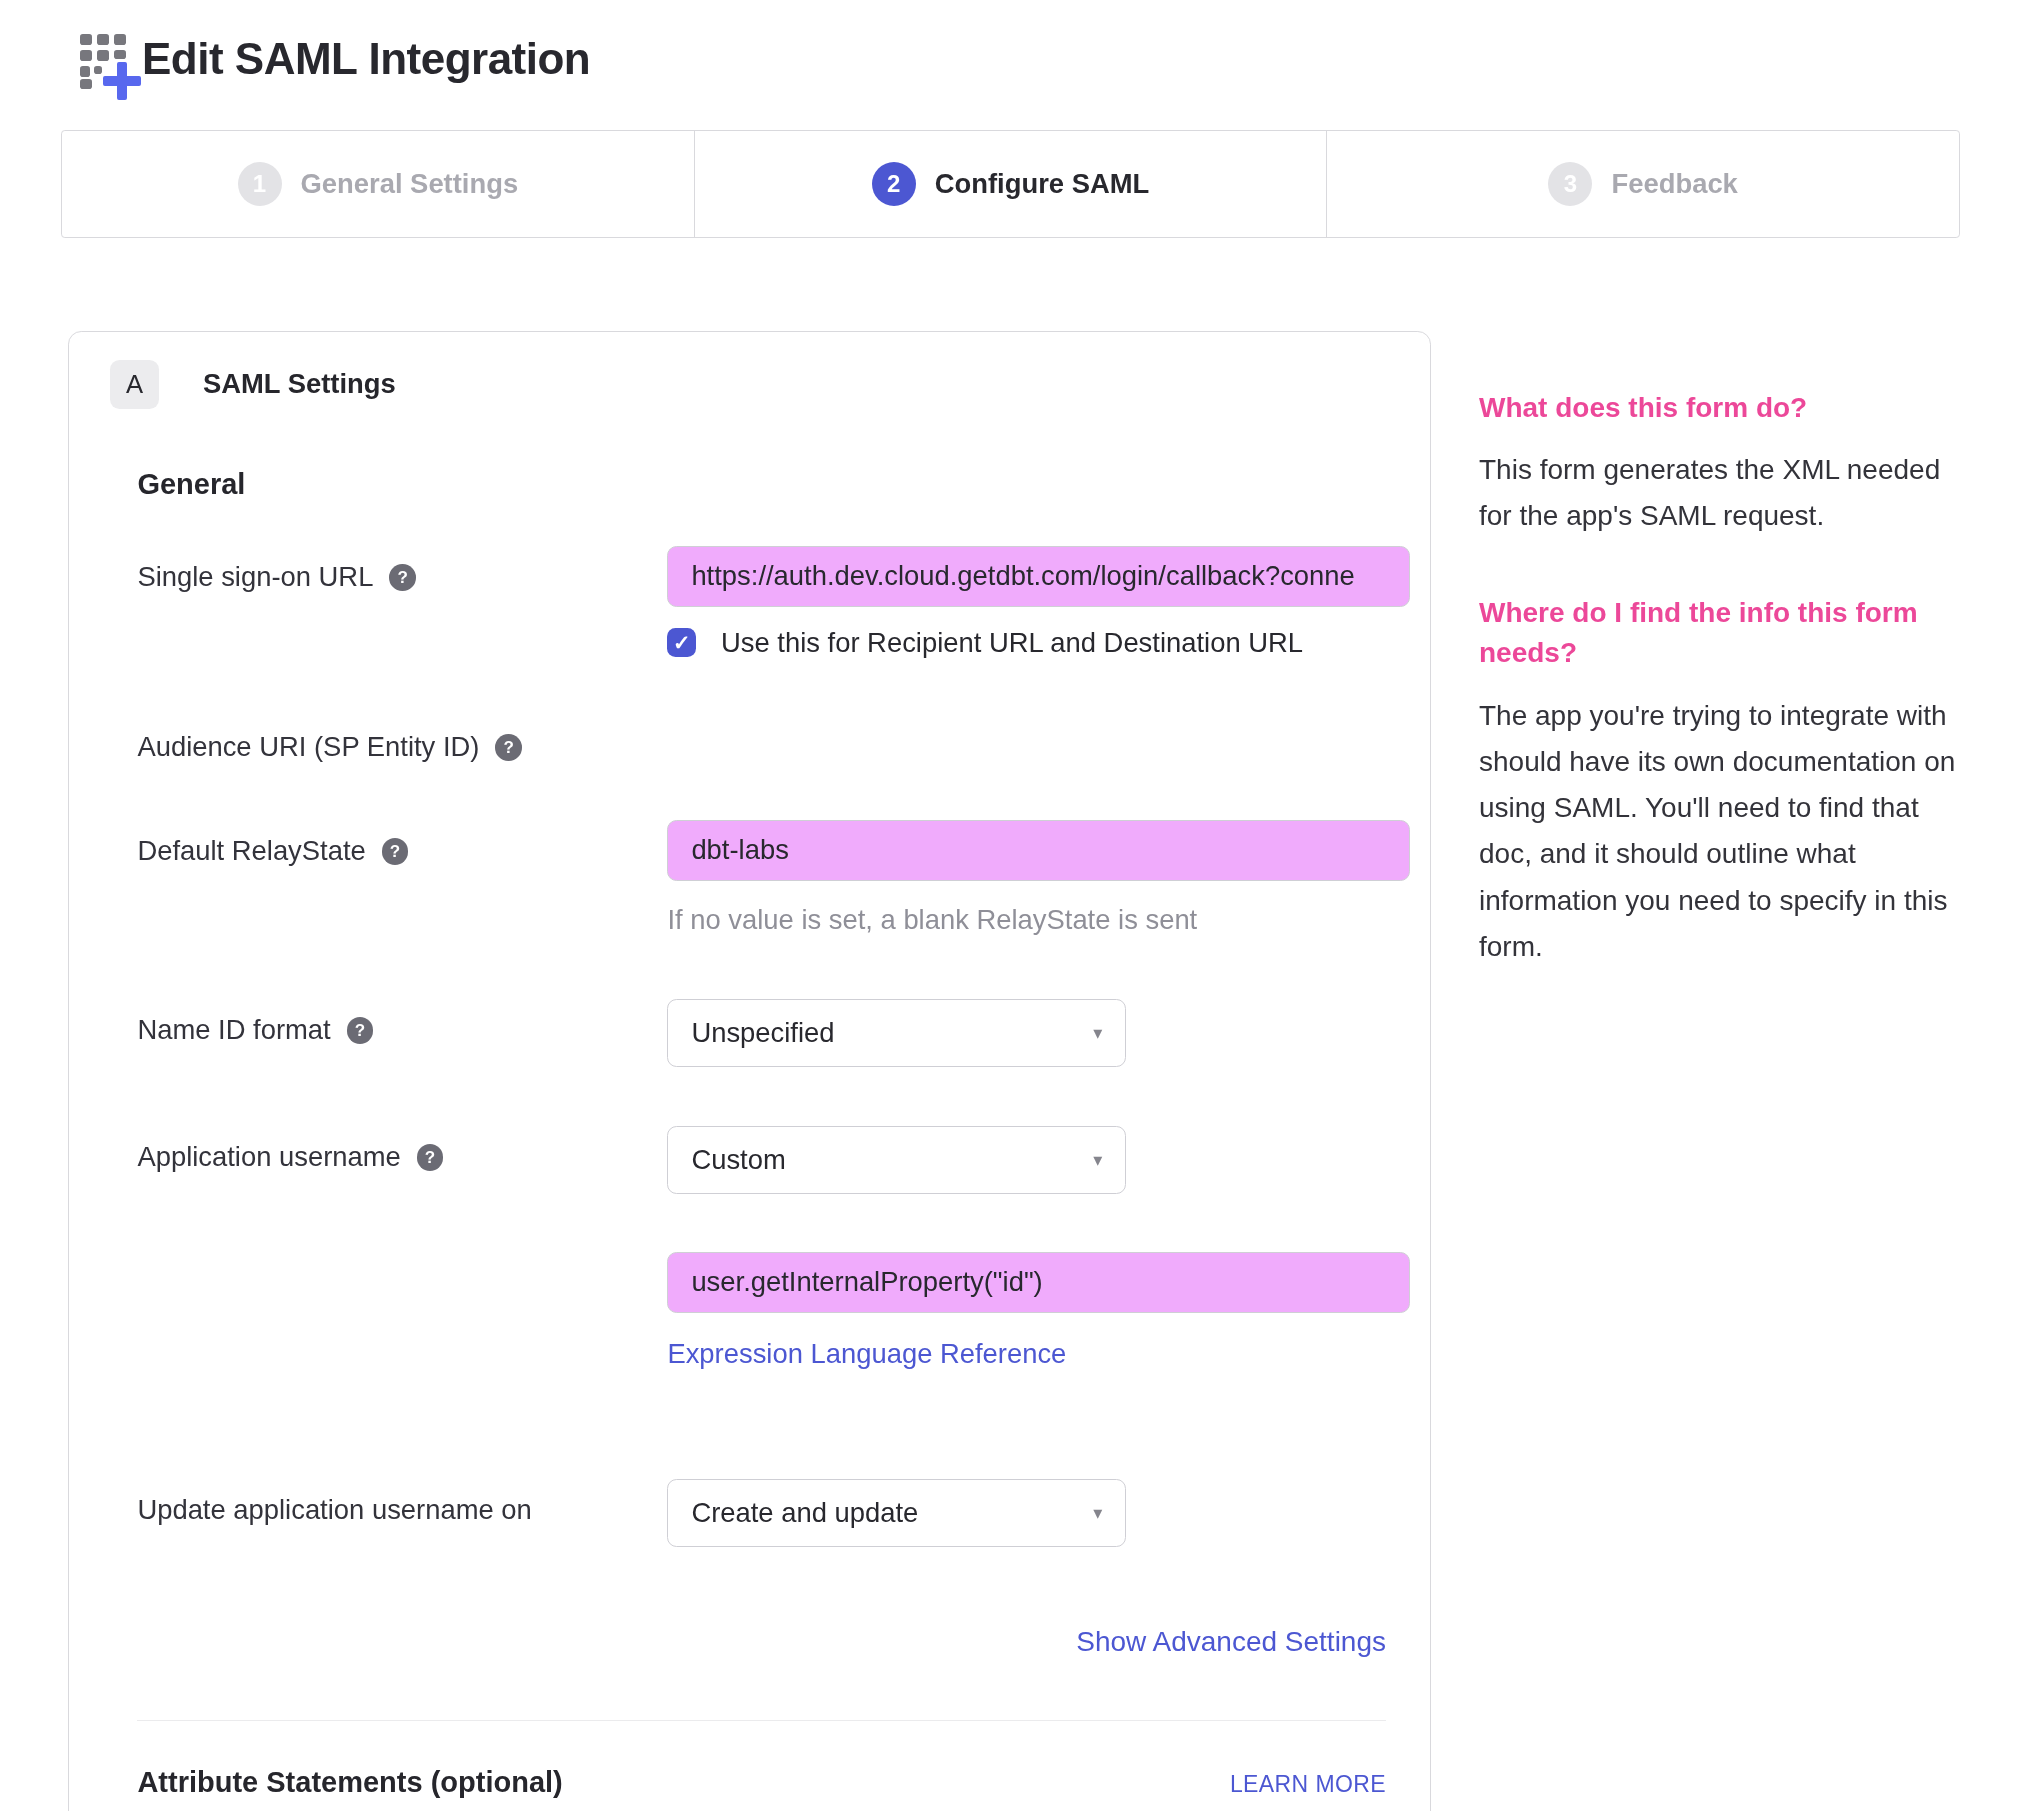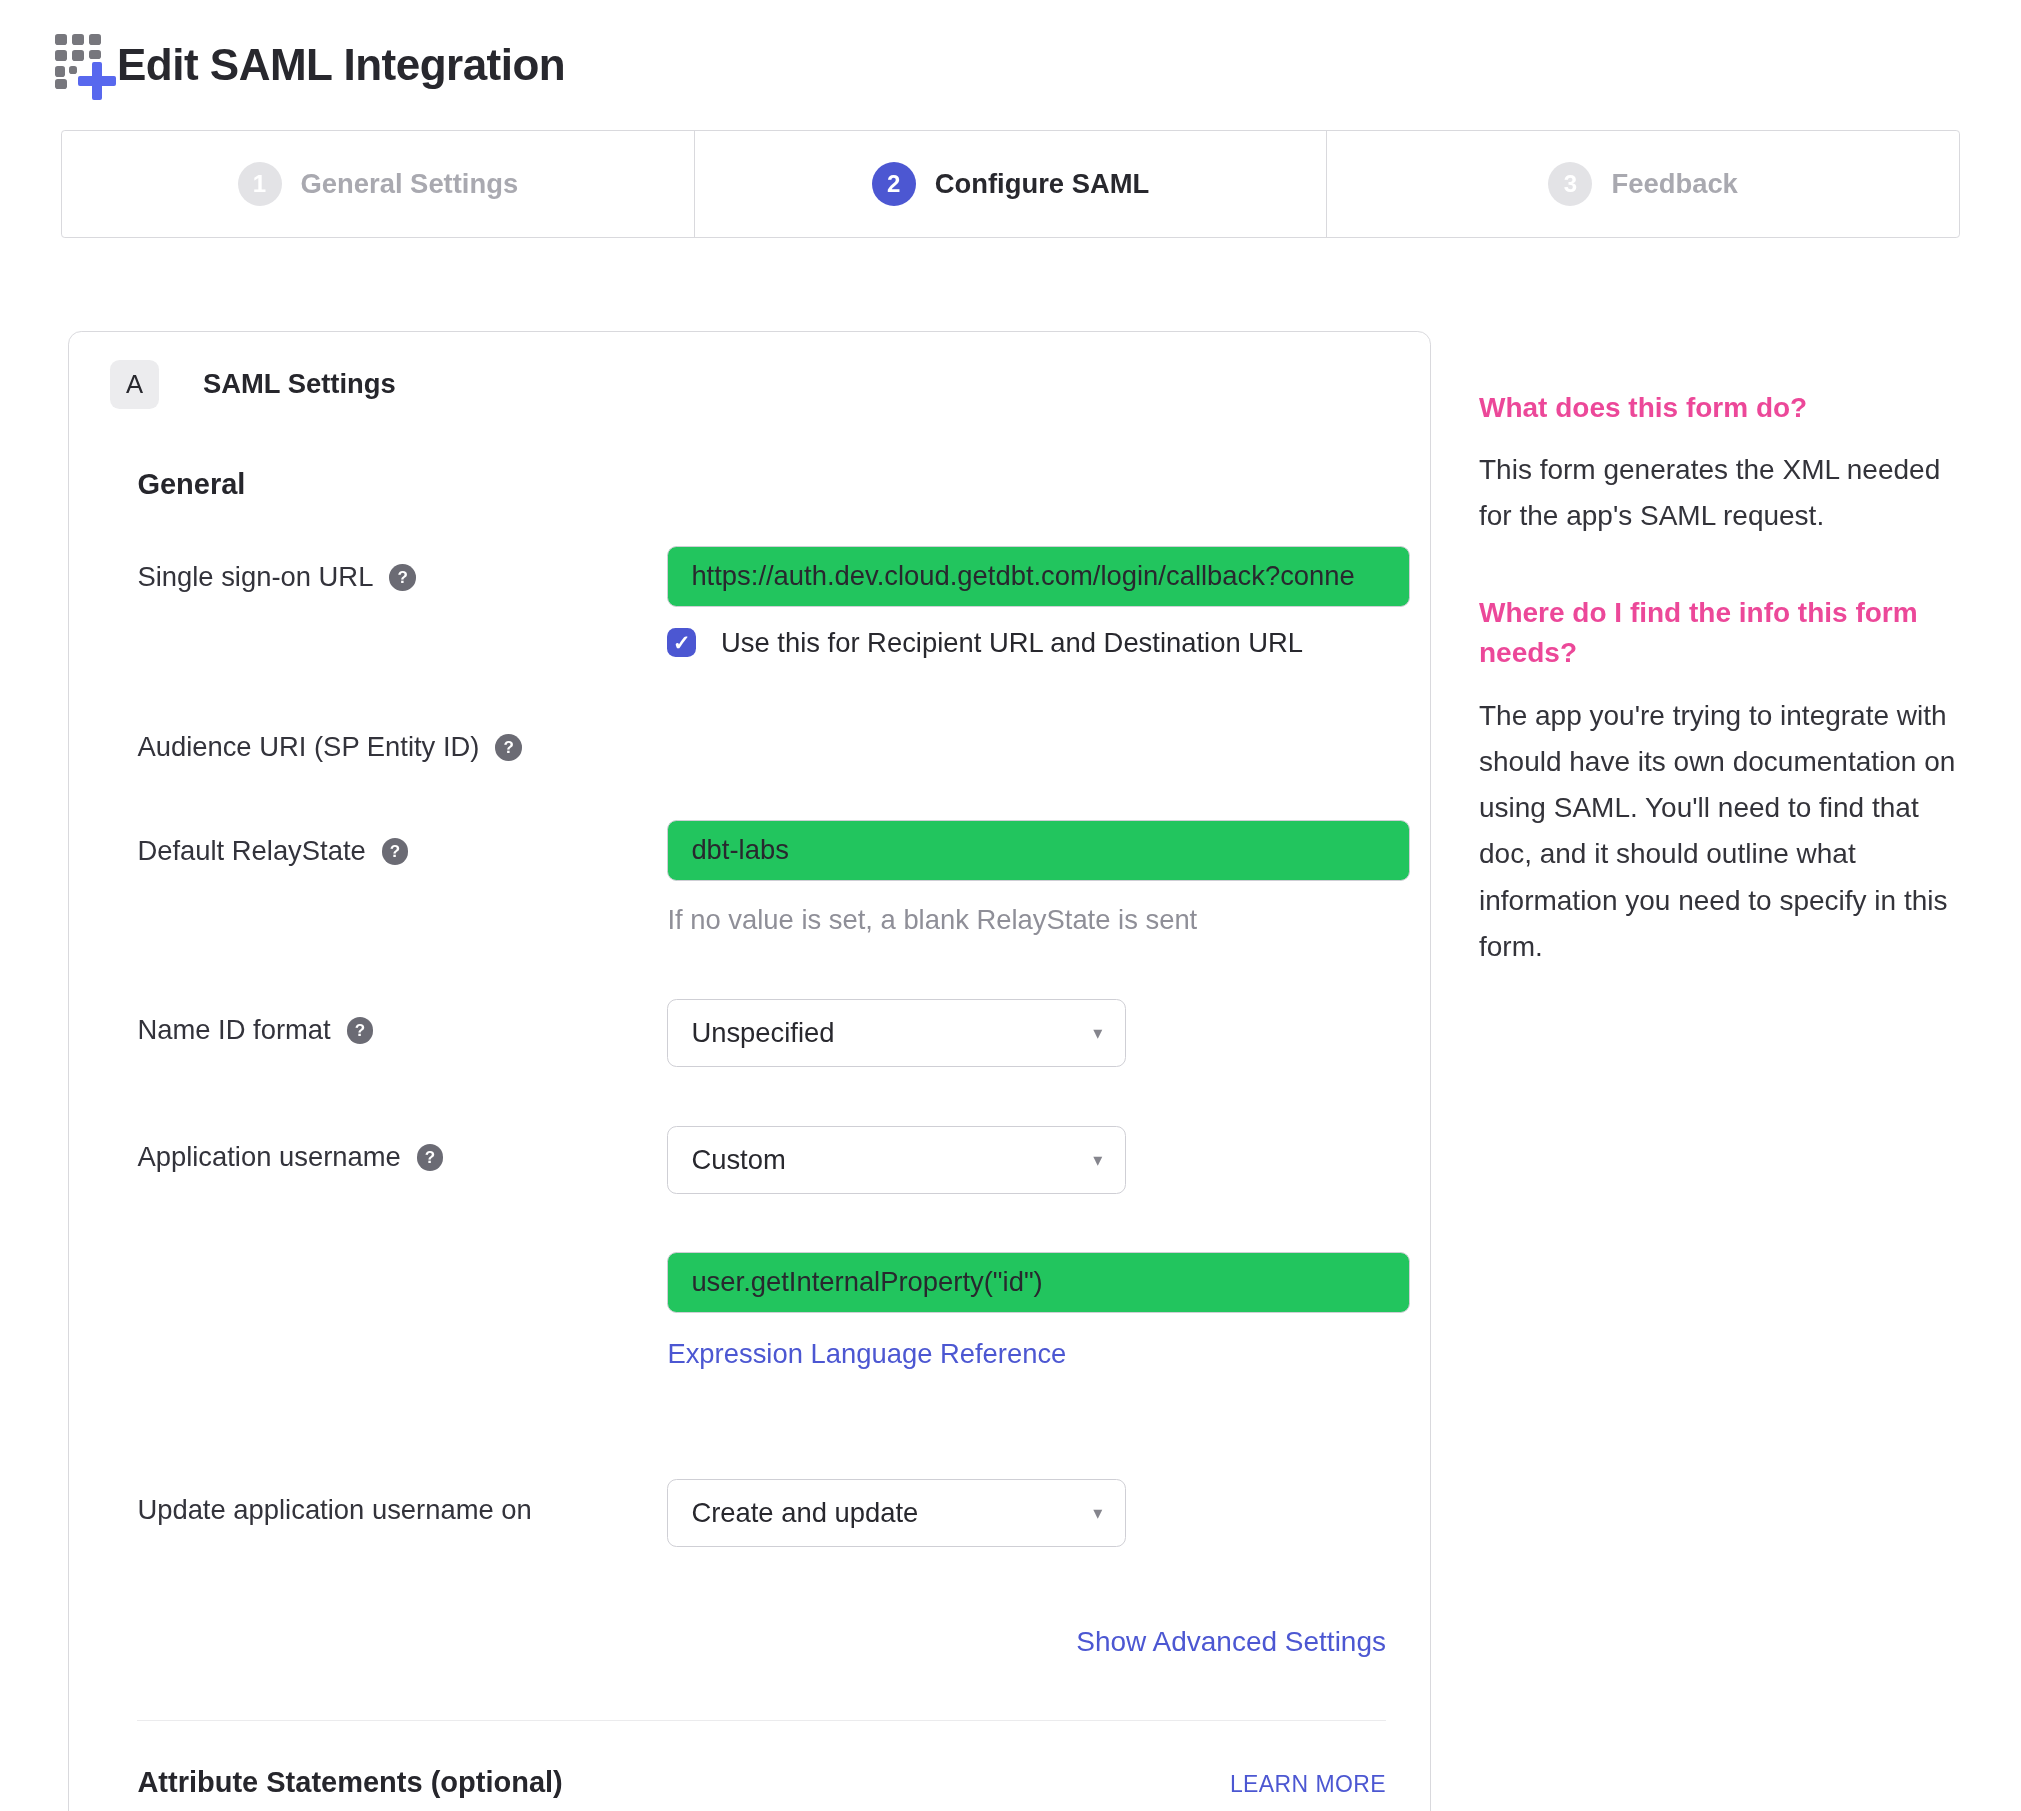--- a/index.html
+++ b/index.html
@@ -3,21 +3,21 @@
 <meta charset="utf-8">
 <style>
   * { margin:0; padding:0; box-sizing:border-box; }
   html,body { background:#ffffff; }
   body {
     width:2021px; height:1811px; overflow:hidden; position:relative;
     font-family:"Liberation Sans", sans-serif; color:#2b2b33;
   }
 
   
-  .header { padding:28px 0 0 55px; display:flex; align-items:flex-end; }
+  .header { padding:28px 0 0 80px; display:flex; align-items:flex-start; }
   .logo { position:relative; width:62px; height:62px; margin-top:5.7px; }
   .logo .cell { position:absolute; width:12.3px; height:11.4px; background:#77777d; border-radius:2.8px; }
   .logo .plus { position:absolute; left:23px; top:28px; width:38px; height:38px; }
   .logo .plus:before, .logo .plus:after { content:""; position:absolute; background:#5868ee; border-radius:1.9px; }
   .logo .plus:before { left:14px; top:0; width:10.4px; height:38px; }
   .logo .plus:after  { left:0; top:14px; width:38px; height:10.4px; }
   .page-title { font-size:44px; font-weight:700; color:#28282e; letter-spacing:-0.5px; line-height:62px; }
 
   
   .wizard {
@@ -63,21 +63,21 @@
   .f-label { display:flex; align-items:flex-start; gap:16px; padding-top:15px;
              font-size:27.4px; color:#33333b; }
   .help {
     width:26.5px; height:26.5px; border-radius:50%; background:#6b6b74; color:#fff;
     font-size:17px; font-weight:700; display:inline-flex; align-items:center; justify-content:center;
     margin-top:3.8px; flex:0 0 auto; cursor:pointer;
   }
   .txt-input {
     width:743px; height:61px; border:1.9px solid #cfcfd5; border-radius:9.5px;
     font-family:"Liberation Sans", sans-serif; font-size:27.4px; color:#28282e;
-    padding:0 23px; outline:none; background:#22c55e;
+    padding:0 23px; outline:none; background:#f0abfc;
   }
   .select {
     position:relative; width:459px; height:68px; border:1.9px solid #cfcfd5; border-radius:9.5px;
     display:flex; align-items:center; padding:0 23px; font-size:27.4px; color:#28282e; background:#fff;
     cursor:pointer;
   }
   .select .arrow { position:absolute; right:23px; top:50%; transform:translateY(-50%);
                    font-size:18px; color:#85858d; }
 
   .chk-row { display:flex; align-items:center; gap:24.6px; margin-top:20px; }

